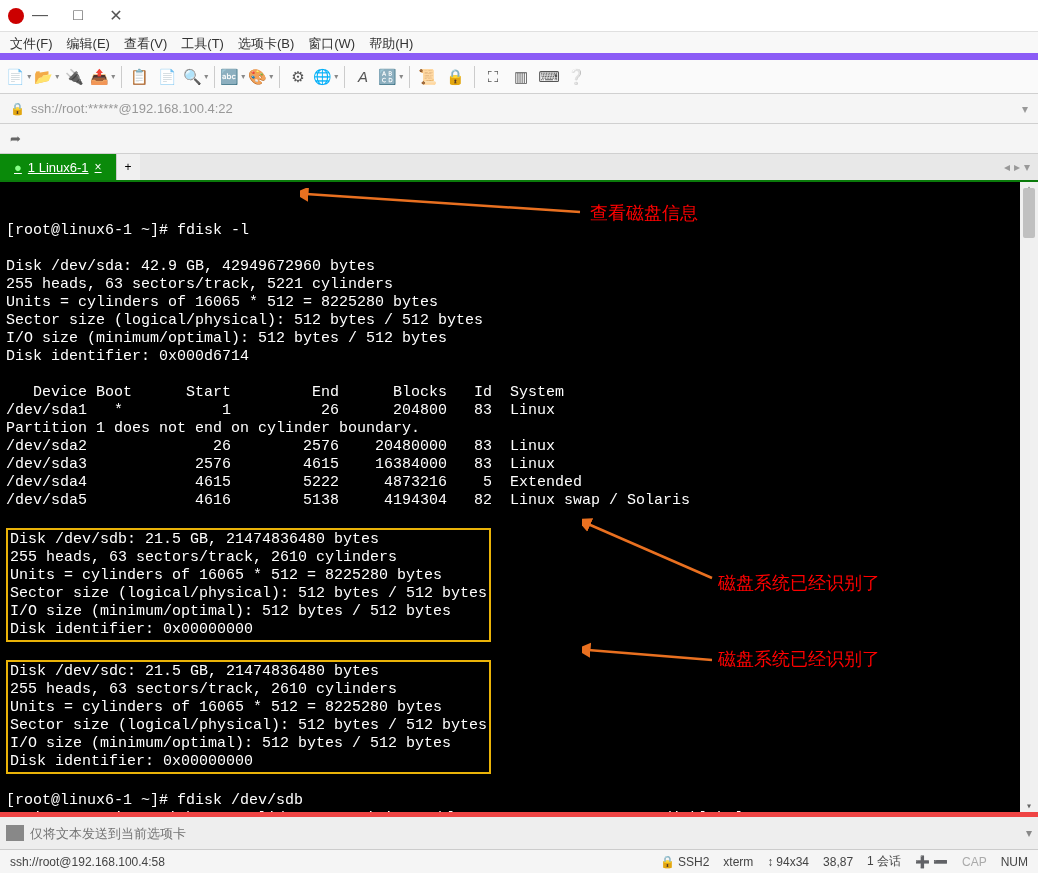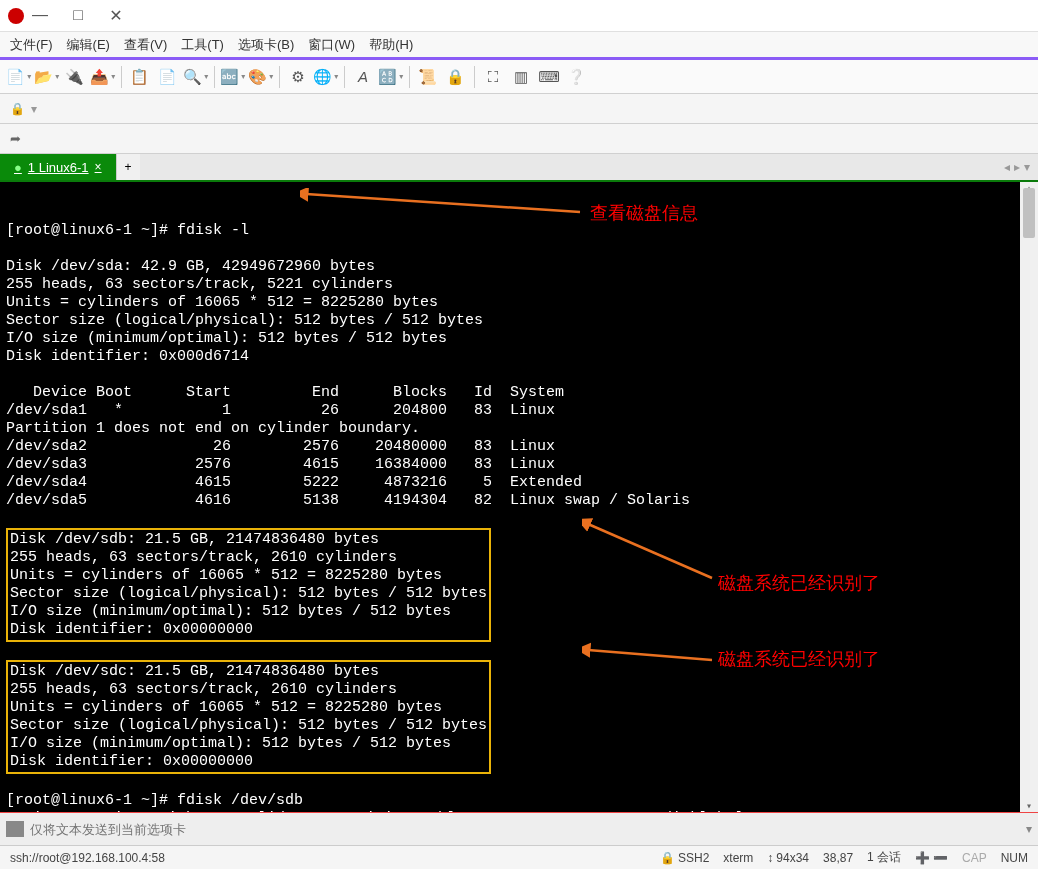--- a/index.html
+++ b/index.html
@@ -2,21 +2,21 @@
 <html><head>
 <meta charset="utf-8">
 <style>
 * { margin: 0; padding: 0; box-sizing: border-box; }
 body { font-family: "Microsoft YaHei", Arial, sans-serif; font-size: 12px; background: #fff; width: 1038px; height: 886px; overflow: hidden; position: relative; }
 .titlebar { height: 32px; display: flex; align-items: center; padding: 0 8px; background: #fff; border-bottom: 1px solid #e0e0e0; }
 .titlebar .icon { width: 16px; height: 16px; margin-right: 6px; background: #c00; border-radius: 50%; display:inline-block; }
 .titlebar .title { flex: 1; font-size: 13px; color: #333; }
 .titlebar .winbtns { display: flex; gap: 18px; }
 .titlebar .winbtns span { font-size: 16px; color: #555; cursor: pointer; width: 20px; text-align:center; }
-.menubar { height: 28px; display: flex; align-items: center; padding: 0 10px; gap: 14px; background: #f8f8f8; border-bottom: 3px solid #8b5cf6; }
+.menubar { height: 28px; display: flex; align-items: flex-end; padding: 0 10px; gap: 14px; background: #f8f8f8; border-bottom: 7px solid #8b5cf6; }
 .menubar span { font-size: 13px; color: #333; cursor: pointer; }
 .toolbar { height: 34px; display: flex; align-items: center; padding: 0 6px; gap: 2px; background: #fafafa; border-bottom: 1px solid #d0d0d0; }
 .tbtn { width: 26px; height: 26px; display: flex; align-items: center; justify-content: center; color: #555; cursor: pointer; font-size: 15px; border-radius: 3px; }
 .tbtn.drop::after { content: "▾"; font-size: 8px; margin-left: 2px; color: #888; }
 .tsep { width: 1px; height: 22px; background: #ccc; margin: 0 3px; }
 .addressbar { height: 30px; display: flex; align-items: center; padding: 0 10px; background: #f5f5f5; border-bottom: 1px solid #d0d0d0; gap: 6px; }
 .addressbar .addr { flex: 1; color: #999; font-size: 13px; }
 .infobar { height: 30px; display: flex; align-items: center; padding: 0 10px; background: #f5f5f5; border-bottom: 1px solid #d0d0d0; gap: 6px; color: #666; font-size: 13px; }
 .tabbar { height: 28px; display: flex; align-items: stretch; background: #e8e8e8; border-bottom: 2px solid #0a7a0a; }
 .tab { padding: 0 14px; display: flex; align-items: center; gap: 6px; font-size: 13px; cursor: pointer; }
@@ -26,21 +26,21 @@
 .tabarrows { margin-left: auto; display: flex; align-items: center; gap: 4px; padding: 0 8px; color: #999; }
 .terminal { background: #000; color: #fff; font-family: "Courier New", monospace; font-size: 15px; line-height: 18px; padding: 4px 6px; white-space: pre; position: relative; height: 630px; overflow: hidden; }
 .terminal .scrollind { position: absolute; right: 0; top: 0; width: 18px; height: 100%; background: #f0f0f0; }
 .terminal .scrollind .thumb { position: absolute; top: 6px; left: 3px; width: 12px; height: 50px; background: #c0c0c0; border-radius: 2px; }
 .terminal .scrollind .up, .terminal .scrollind .down { position: absolute; left: 2px; width: 14px; height: 14px; font-size: 10px; color: #666; text-align:center; }
 .terminal .scrollind .up { top: -2px; }
 .terminal .scrollind .down { bottom: 0; }
 .redbox { border: 2px solid #eab308; display: inline-block; padding: 1px 2px; }
 .ann { position: absolute; color: #f00; font-family: "Microsoft YaHei"; font-size: 18px; white-space: nowrap; }
 .arrow-svg { position: absolute; pointer-events: none; }
-.sendbar { height: 26px; display: flex; align-items: center; padding: 16px 6px; background: #eee; border-top: 1px solid #ef4444; gap: 6px; }
+.sendbar { height: 26px; display: flex; align-items: center; padding: 16px 6px; background: #eee; border-top: 5px solid #ef4444; gap: 6px; }
 .sendbar .sendicon { width: 18px; height: 16px; background: #888; }
 .sendbar input { flex: 1; border: none; background: transparent; font-size: 13px; color: #888; outline: none; }
 .statusbar { height: 24px; display: flex; align-items: center; padding: 0 10px; background: #f5f5f5; border-top: 1px solid #ccc; font-size: 12px; color: #444; gap: 14px; }
 .statusbar .left { flex: 1; }
 .statusbar .cell { display: flex; align-items: center; gap: 3px; }
 .tcontent { position: relative; }
 </style>
 </head>
 <body>
 
@@ -88,20 +88,21 @@
   <span class="tbtn">🔒</span>
   <span class="tsep"></span>
   <span class="tbtn">⛶</span>
   <span class="tbtn">▥</span>
   <span class="tbtn">⌨</span>
   <span class="tbtn">❔</span>
 </div>
 
 <div class="addressbar">
   <span>🔒</span>
+  <span class="addr">ssh://root:******@192.168.100.4:22</span>
   <span style="color:#999">▾</span>
 </div>
 
 <div class="infobar">
   <span>➦</span>
 </div>
 
 <div class="tabbar">
   <div class="tab active">
     <span style="color:#8f8">●</span>

